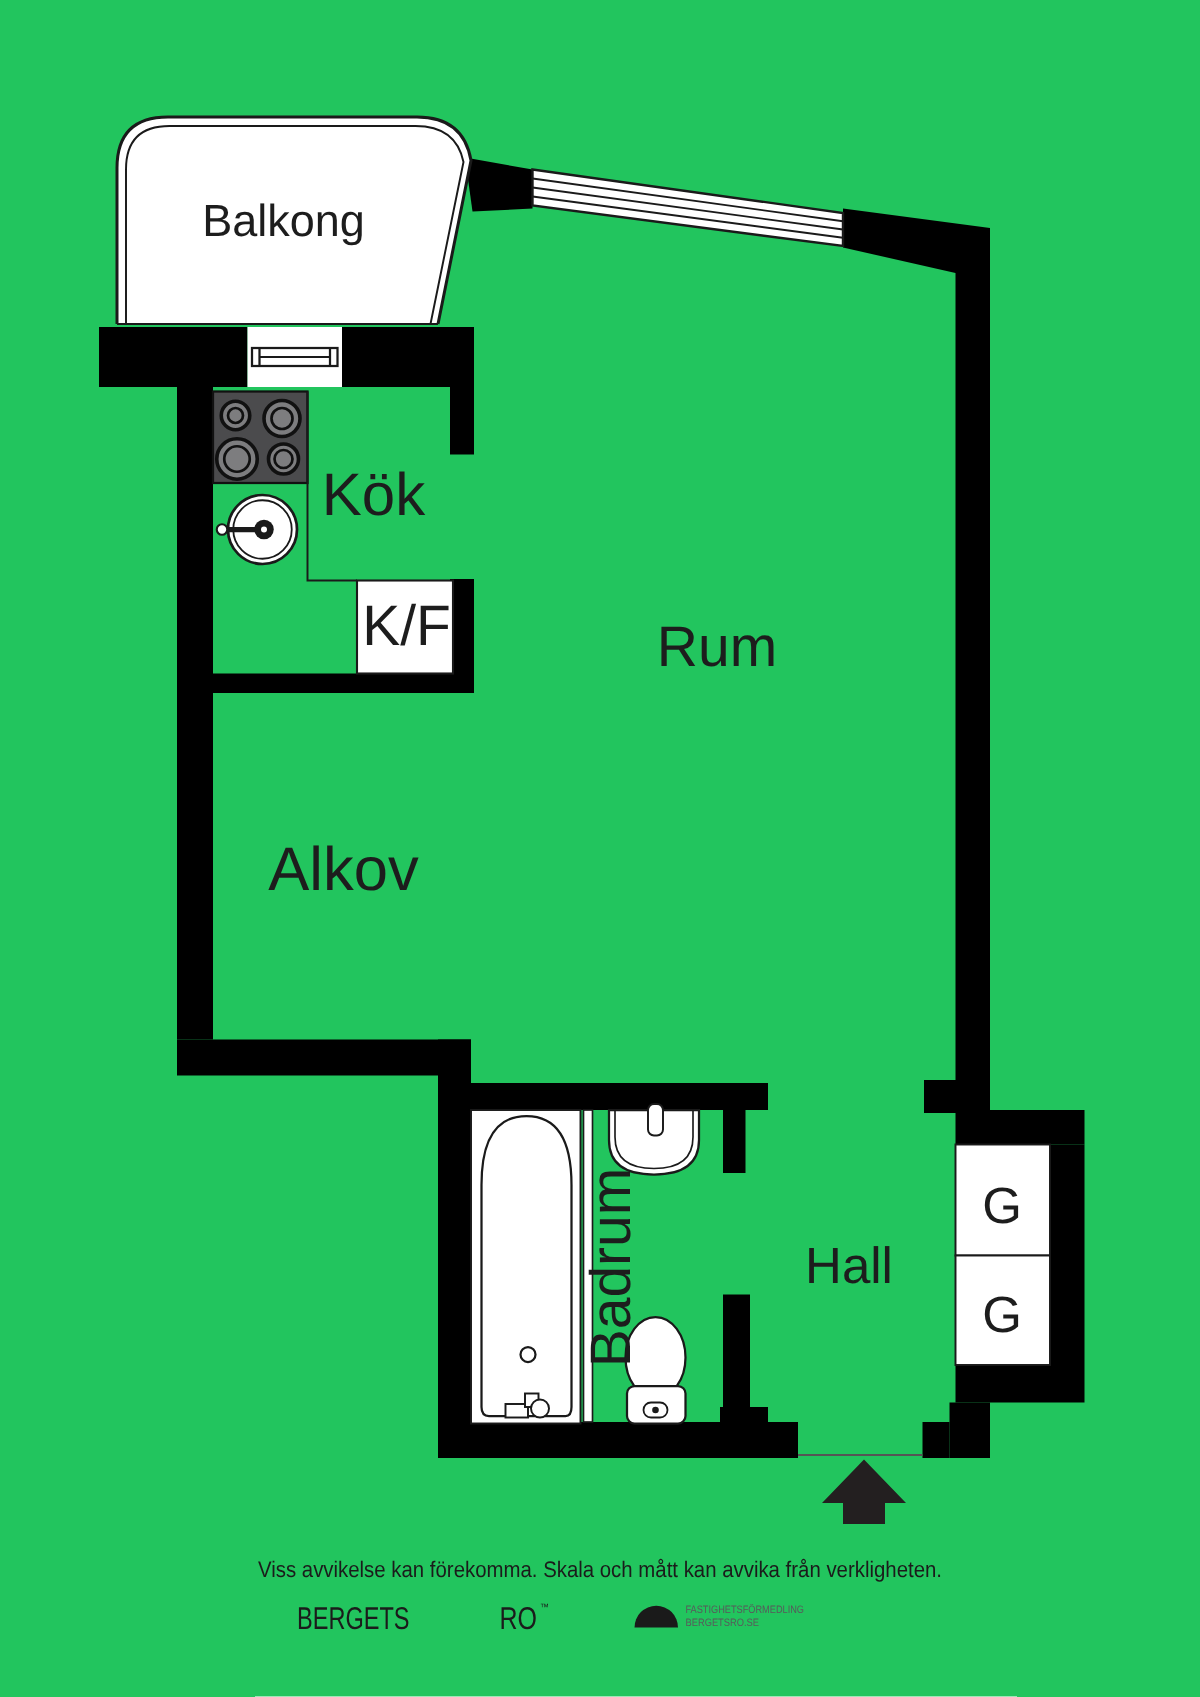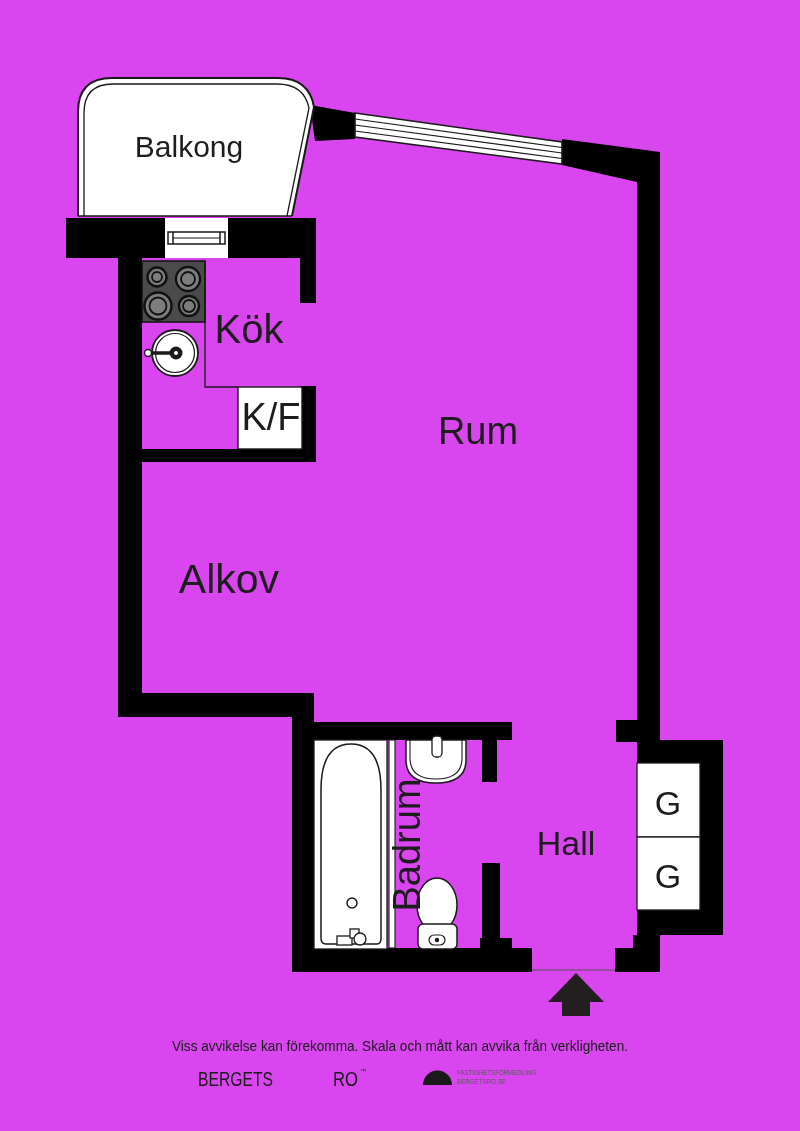--- a/index.html
+++ b/index.html
@@ -1,20 +1,20 @@
 <!DOCTYPE html>
 <html><head>
 <meta charset="utf-8">
 <style>
   html, body { margin: 0; padding: 0; background: #ffffff; }
   .page {
     position: relative;
     width: 800px;
     height: 1131px;
-    background: #d946ef;
+    background: #22c55e;
     font-family: "Liberation Sans", sans-serif;
     margin: 0 auto;
     overflow: hidden;
   }
   svg { display: block; }
   .wall { fill: #000000; stroke: none; }
   .thin { fill: none; stroke: #1a1a1a; stroke-width: 1.3; }
   .room-label {
     fill: #1d1d1d;
     text-anchor: middle;

